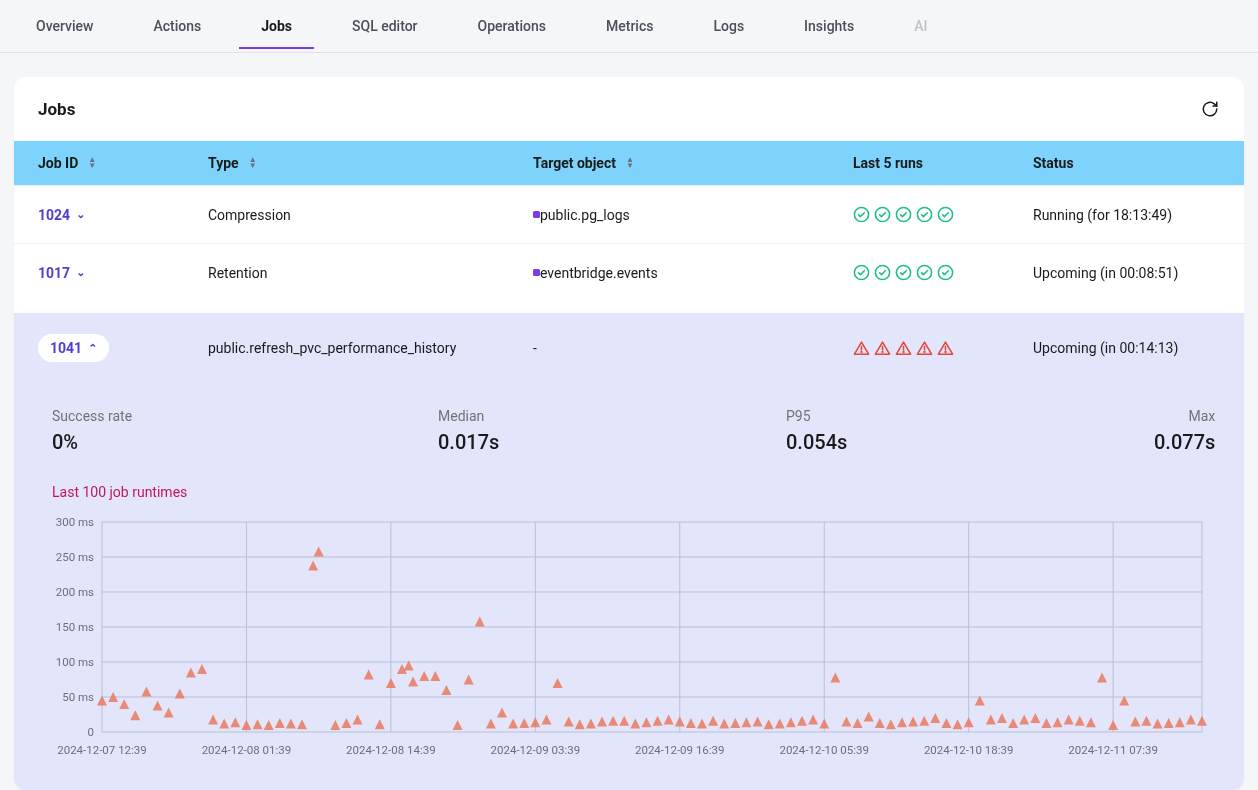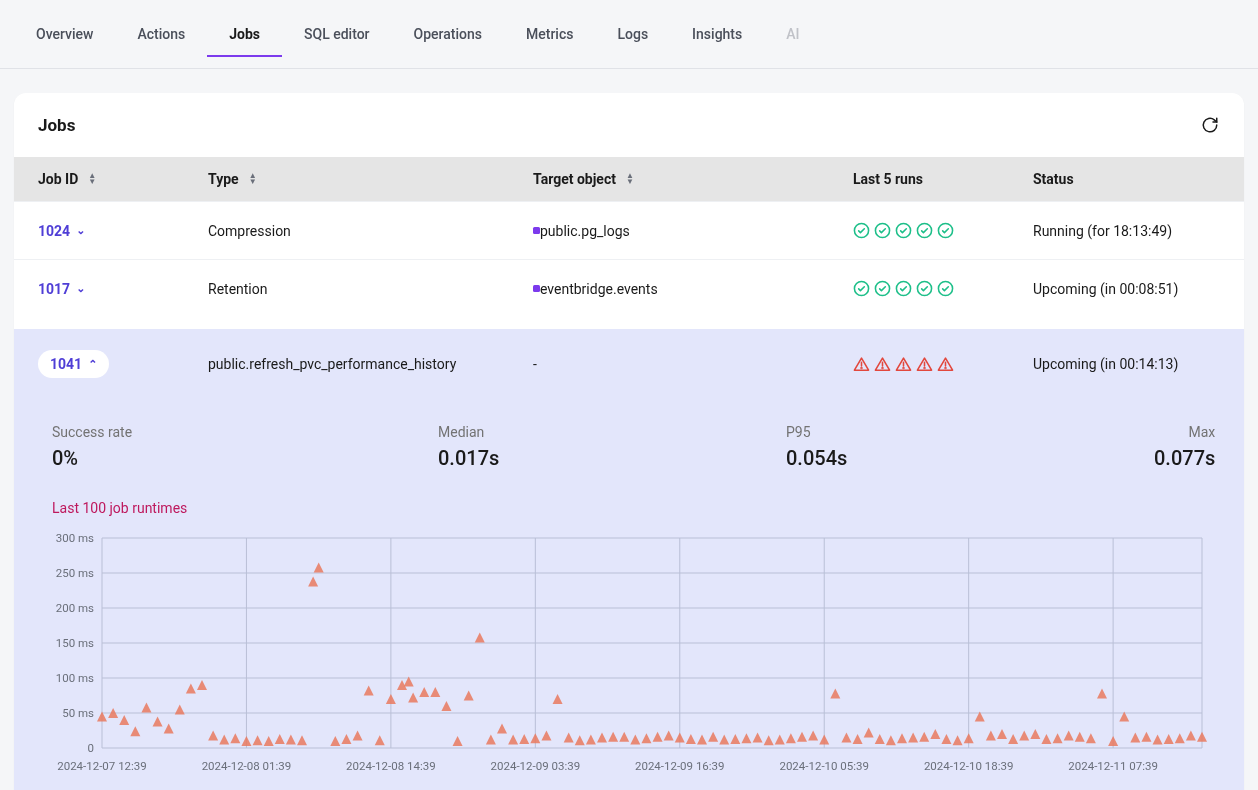--- a/index.html
+++ b/index.html
@@ -11,22 +11,22 @@
     }
     .page {
       width: 1258px;
       min-height: 790px;
       background: #f5f6f8;
       position: relative;
     }
     
     .tabs {
       display: flex;
-      gap: 0;
-      padding: 12px 14px;
+      gap: 16px;
+      padding: 4px 14px;
       border-bottom: 1px solid #e0e2e7;
       background: #f5f6f8;
     }
     .tab {
       padding: 14px 22px 14px;
       color: #4a4f5a;
       font-size: 14px;
       cursor: pointer;
       position: relative;
       font-weight: 500;
@@ -65,21 +65,21 @@
     .refresh-btn {
       width: 20px; height: 20px;
       display: inline-flex; align-items: center; justify-content: center;
       cursor: pointer;
       color:#1a1a1a;
     }
     
     .thead {
       display: grid;
       grid-template-columns: 170px 325px 320px 180px 1fr;
-      background: #e5e5e5;
+      background: #7dd3fc;
       padding: 14px 24px;
       font-size: 14px;
       font-weight: 700;
       color: #1a1a1a;
     }
     .th {
       display: flex;
       align-items: center;
       gap: 10px;
     }

